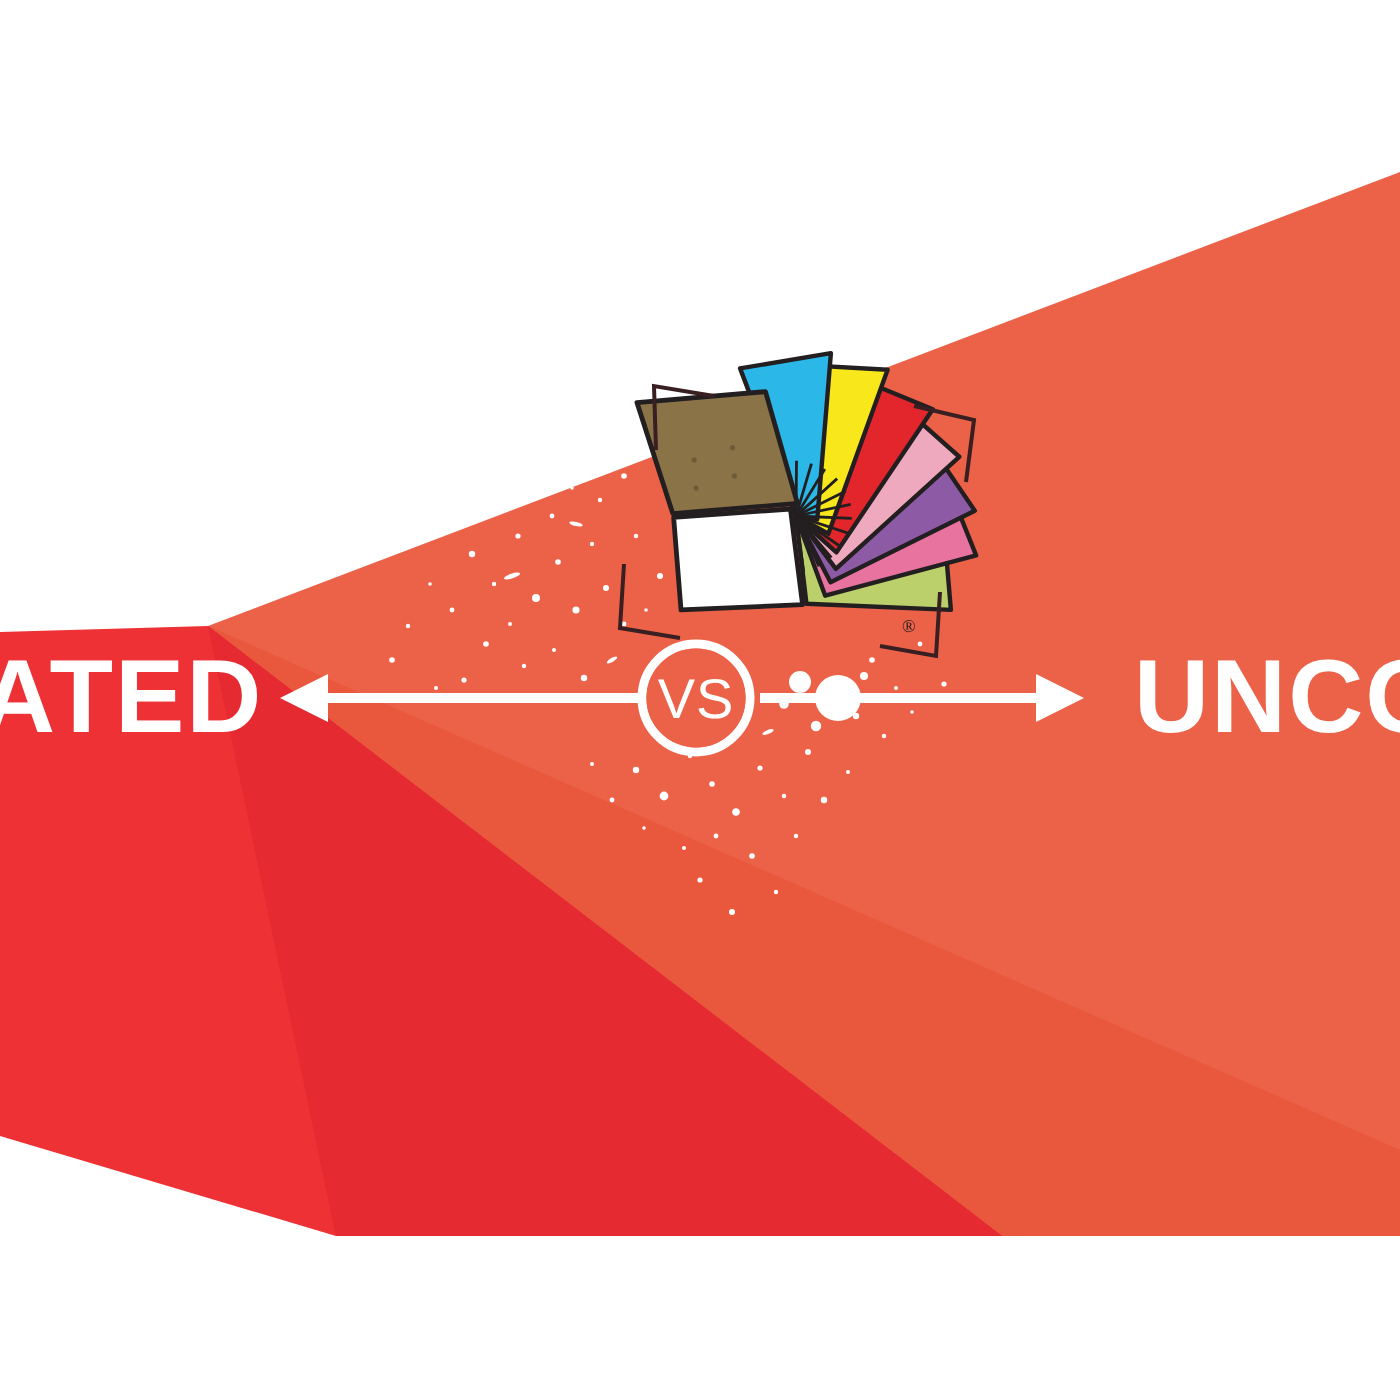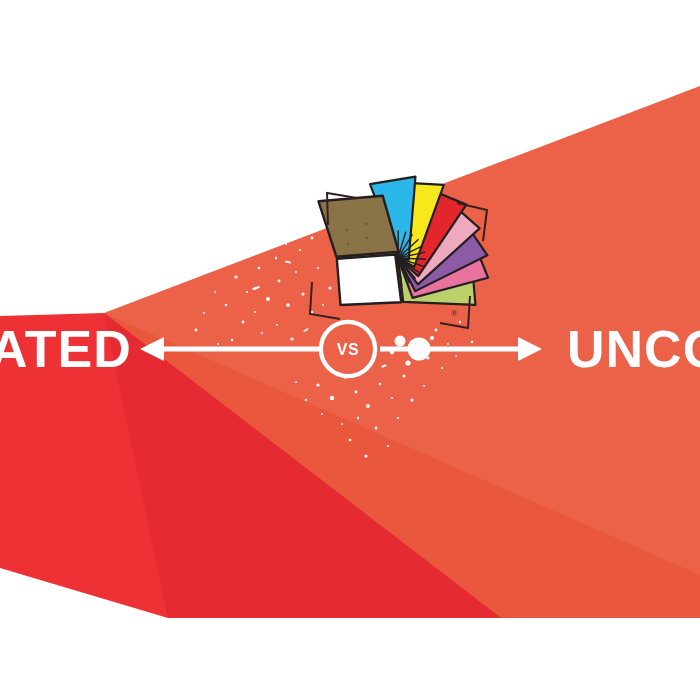--- a/index.html
+++ b/index.html
@@ -40,22 +40,22 @@
   #label-right {
     left: 567px;
   }
   #vs-text {
     position: absolute;
     left: 348px;
     top: 350px;
     transform: translate(-50%, -50%);
     color: #ffffff;
     font-family: "Liberation Sans", sans-serif;
-    font-size: 16px;
-    font-weight: bold;
+    font-size: 28px;
+    font-weight: normal;
     letter-spacing: 0.5px;
     user-select: none;
   }
 </style>
 </head>
 <body>
 
 <div id="stage">
 
   <svg id="art" viewBox="0 0 700 700">

